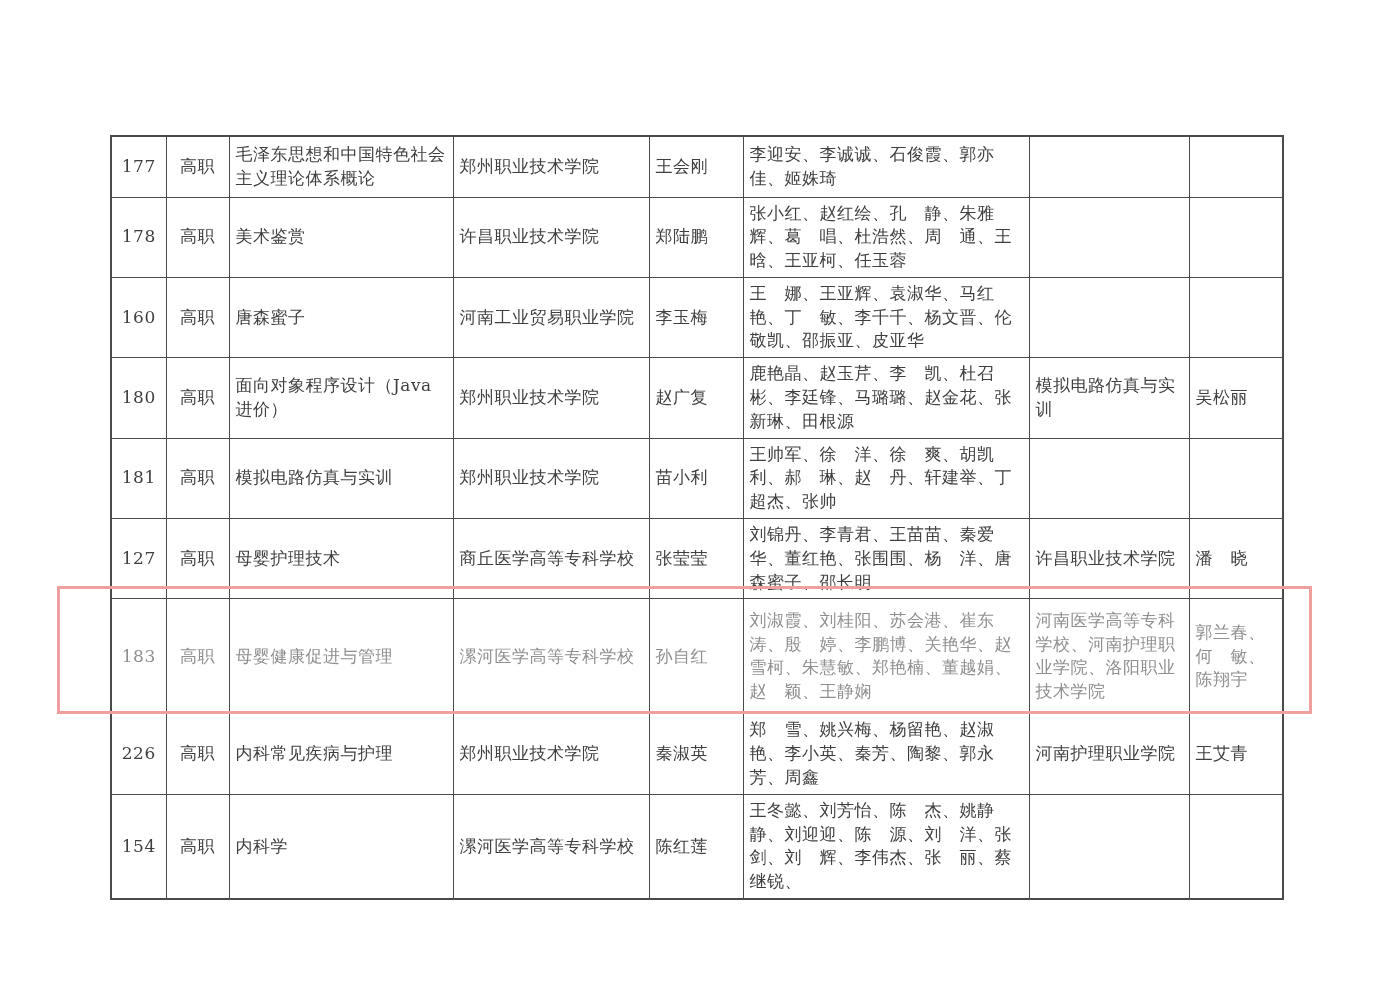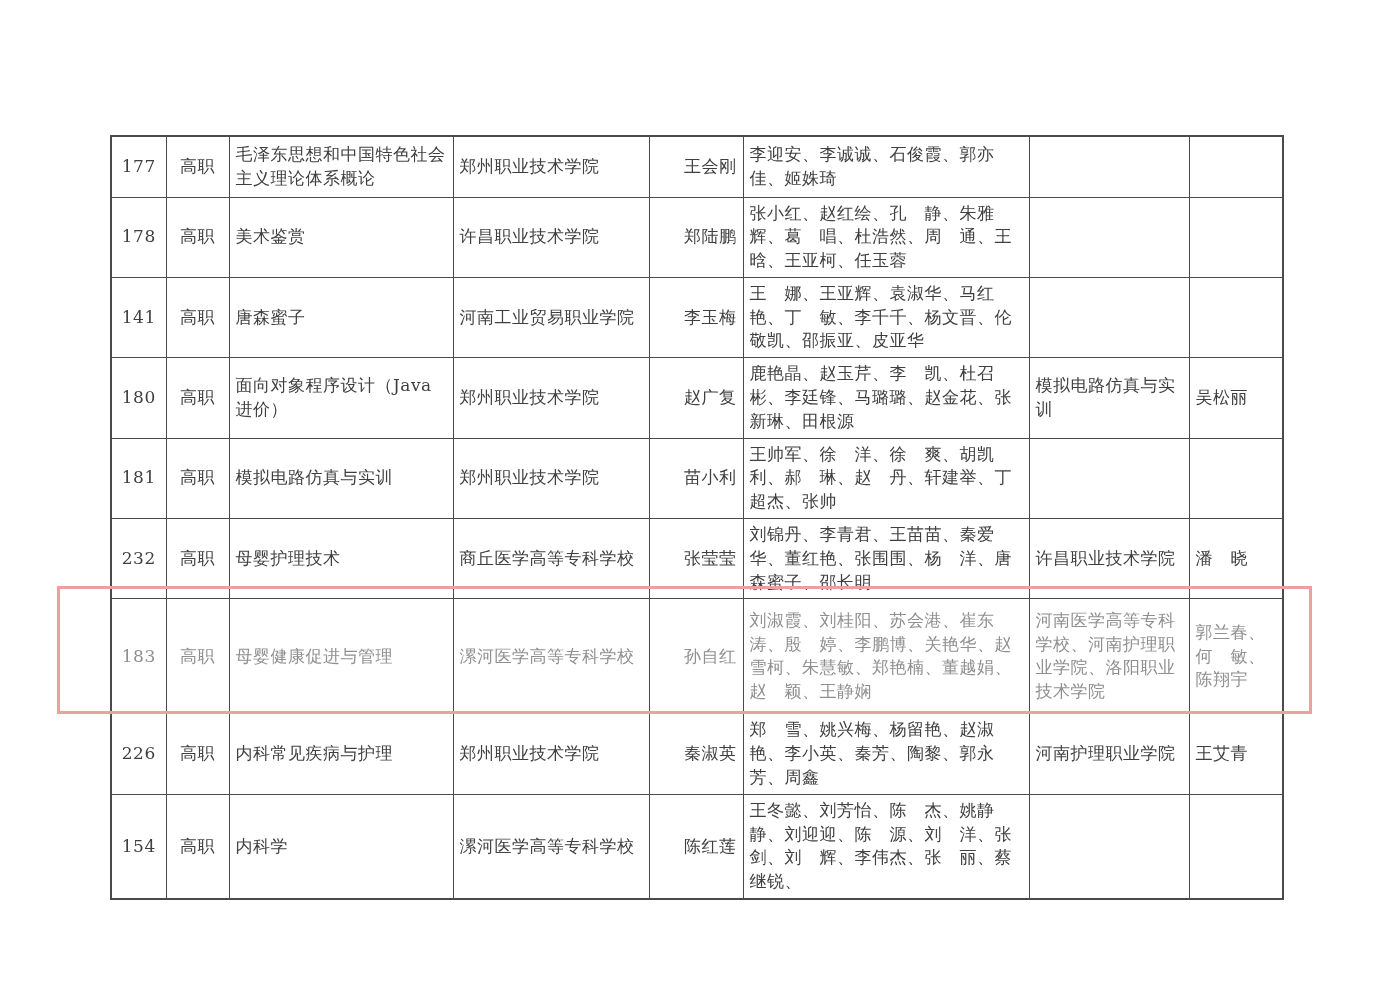--- a/index.html
+++ b/index.html
@@ -32,21 +32,21 @@
     vertical-align:middle;
     padding:4px 6px;
     line-height:1.4;
     letter-spacing:0.5px;
     word-break:break-all;
   }
   table.doc-table{border:2px solid var(--border-color);}
   td.c-id,td.c-level{text-align:center;padding:4px 2px;}
   td.c-course{padding:4px 10px;}
   td.c-school{padding:4px 12px;}
-  td.c-leader{text-align:right;}
+  td.c-leader{text-align:left;}
   td.c-members{padding:4px 9px;}
   td.c-coschool{padding:4px 8px;}
   td.c-comembers{padding:4px 10px;}
   tr.hl td{color:var(--muted-text);}
   .red-box{
     position:absolute;
     border:3px solid var(--hl-color);
     left:57px;top:568px;width:1249px;height:116px;
     pointer-events:none;
     z-index:5;
@@ -83,21 +83,21 @@
           <td class="c-id">178</td>
           <td class="c-level">高职</td>
           <td class="c-course">美术鉴赏</td>
           <td class="c-school">许昌职业技术学院</td>
           <td class="c-leader">郑陆鹏</td>
           <td class="c-members">张小红、赵红绘、孔　静、朱雅辉、葛　唱、杜浩然、周　通、王　晗、王亚柯、任玉蓉</td>
           <td class="c-coschool"></td>
           <td class="c-comembers"></td>
         </tr>
         <tr style="height: 74px;">
-          <td class="c-id">141</td>
+          <td class="c-id">160</td>
           <td class="c-level">高职</td>
           <td class="c-course">唐森蜜子</td>
           <td class="c-school">河南工业贸易职业学院</td>
           <td class="c-leader">李玉梅</td>
           <td class="c-members">王　娜、王亚辉、袁淑华、马红艳、丁　敏、李千千、杨文晋、伦敬凯、邵振亚、皮亚华</td>
           <td class="c-coschool"></td>
           <td class="c-comembers"></td>
         </tr>
         <tr style="height: 76px;">
           <td class="c-id">180</td>
@@ -113,21 +113,21 @@
           <td class="c-id">181</td>
           <td class="c-level">高职</td>
           <td class="c-course">模拟电路仿真与实训</td>
           <td class="c-school">郑州职业技术学院</td>
           <td class="c-leader">苗小利</td>
           <td class="c-members">王帅军、徐　洋、徐　爽、胡凯利、郝　琳、赵　丹、轩建举、丁超杰、张帅</td>
           <td class="c-coschool"></td>
           <td class="c-comembers"></td>
         </tr>
         <tr style="height: 75px;">
-          <td class="c-id">232</td>
+          <td class="c-id">127</td>
           <td class="c-level">高职</td>
           <td class="c-course">母婴护理技术</td>
           <td class="c-school">商丘医学高等专科学校</td>
           <td class="c-leader">张莹莹</td>
           <td class="c-members">刘锦丹、李青君、王苗苗、秦爱华、董红艳、张围围、杨　洋、唐森蜜子、邵长明</td>
           <td class="c-coschool">许昌职业技术学院</td>
           <td class="c-comembers">潘　晓</td>
         </tr>
         <tr class="hl" style="height: 115px;">
           <td class="c-id">183</td>

